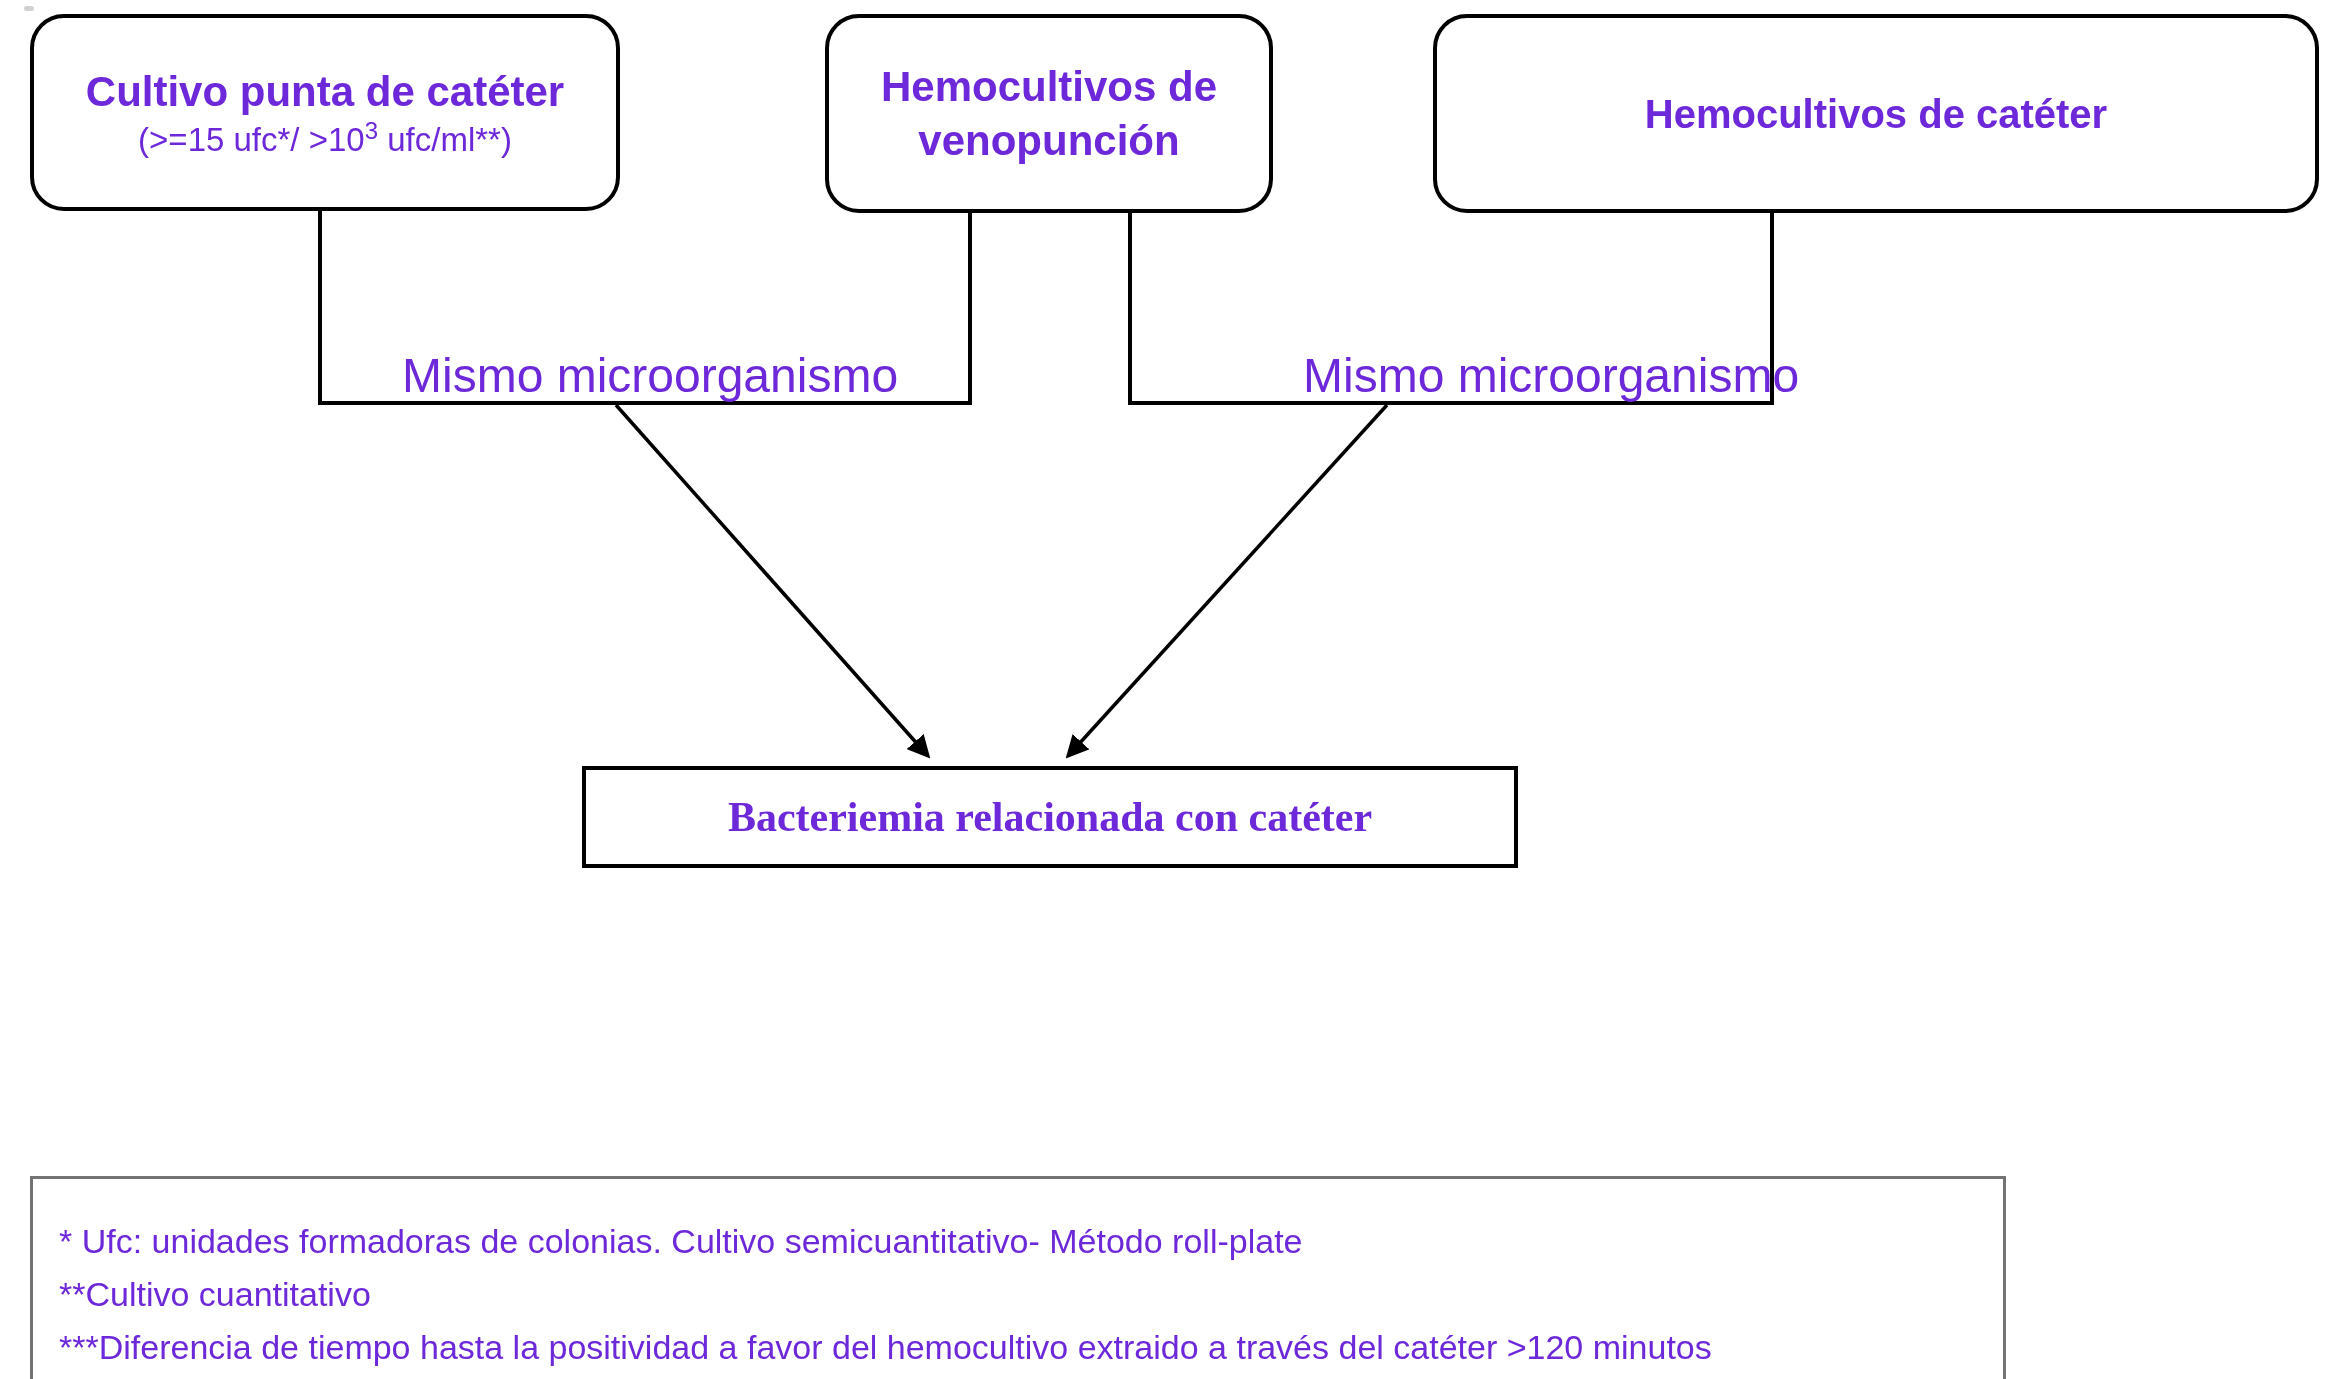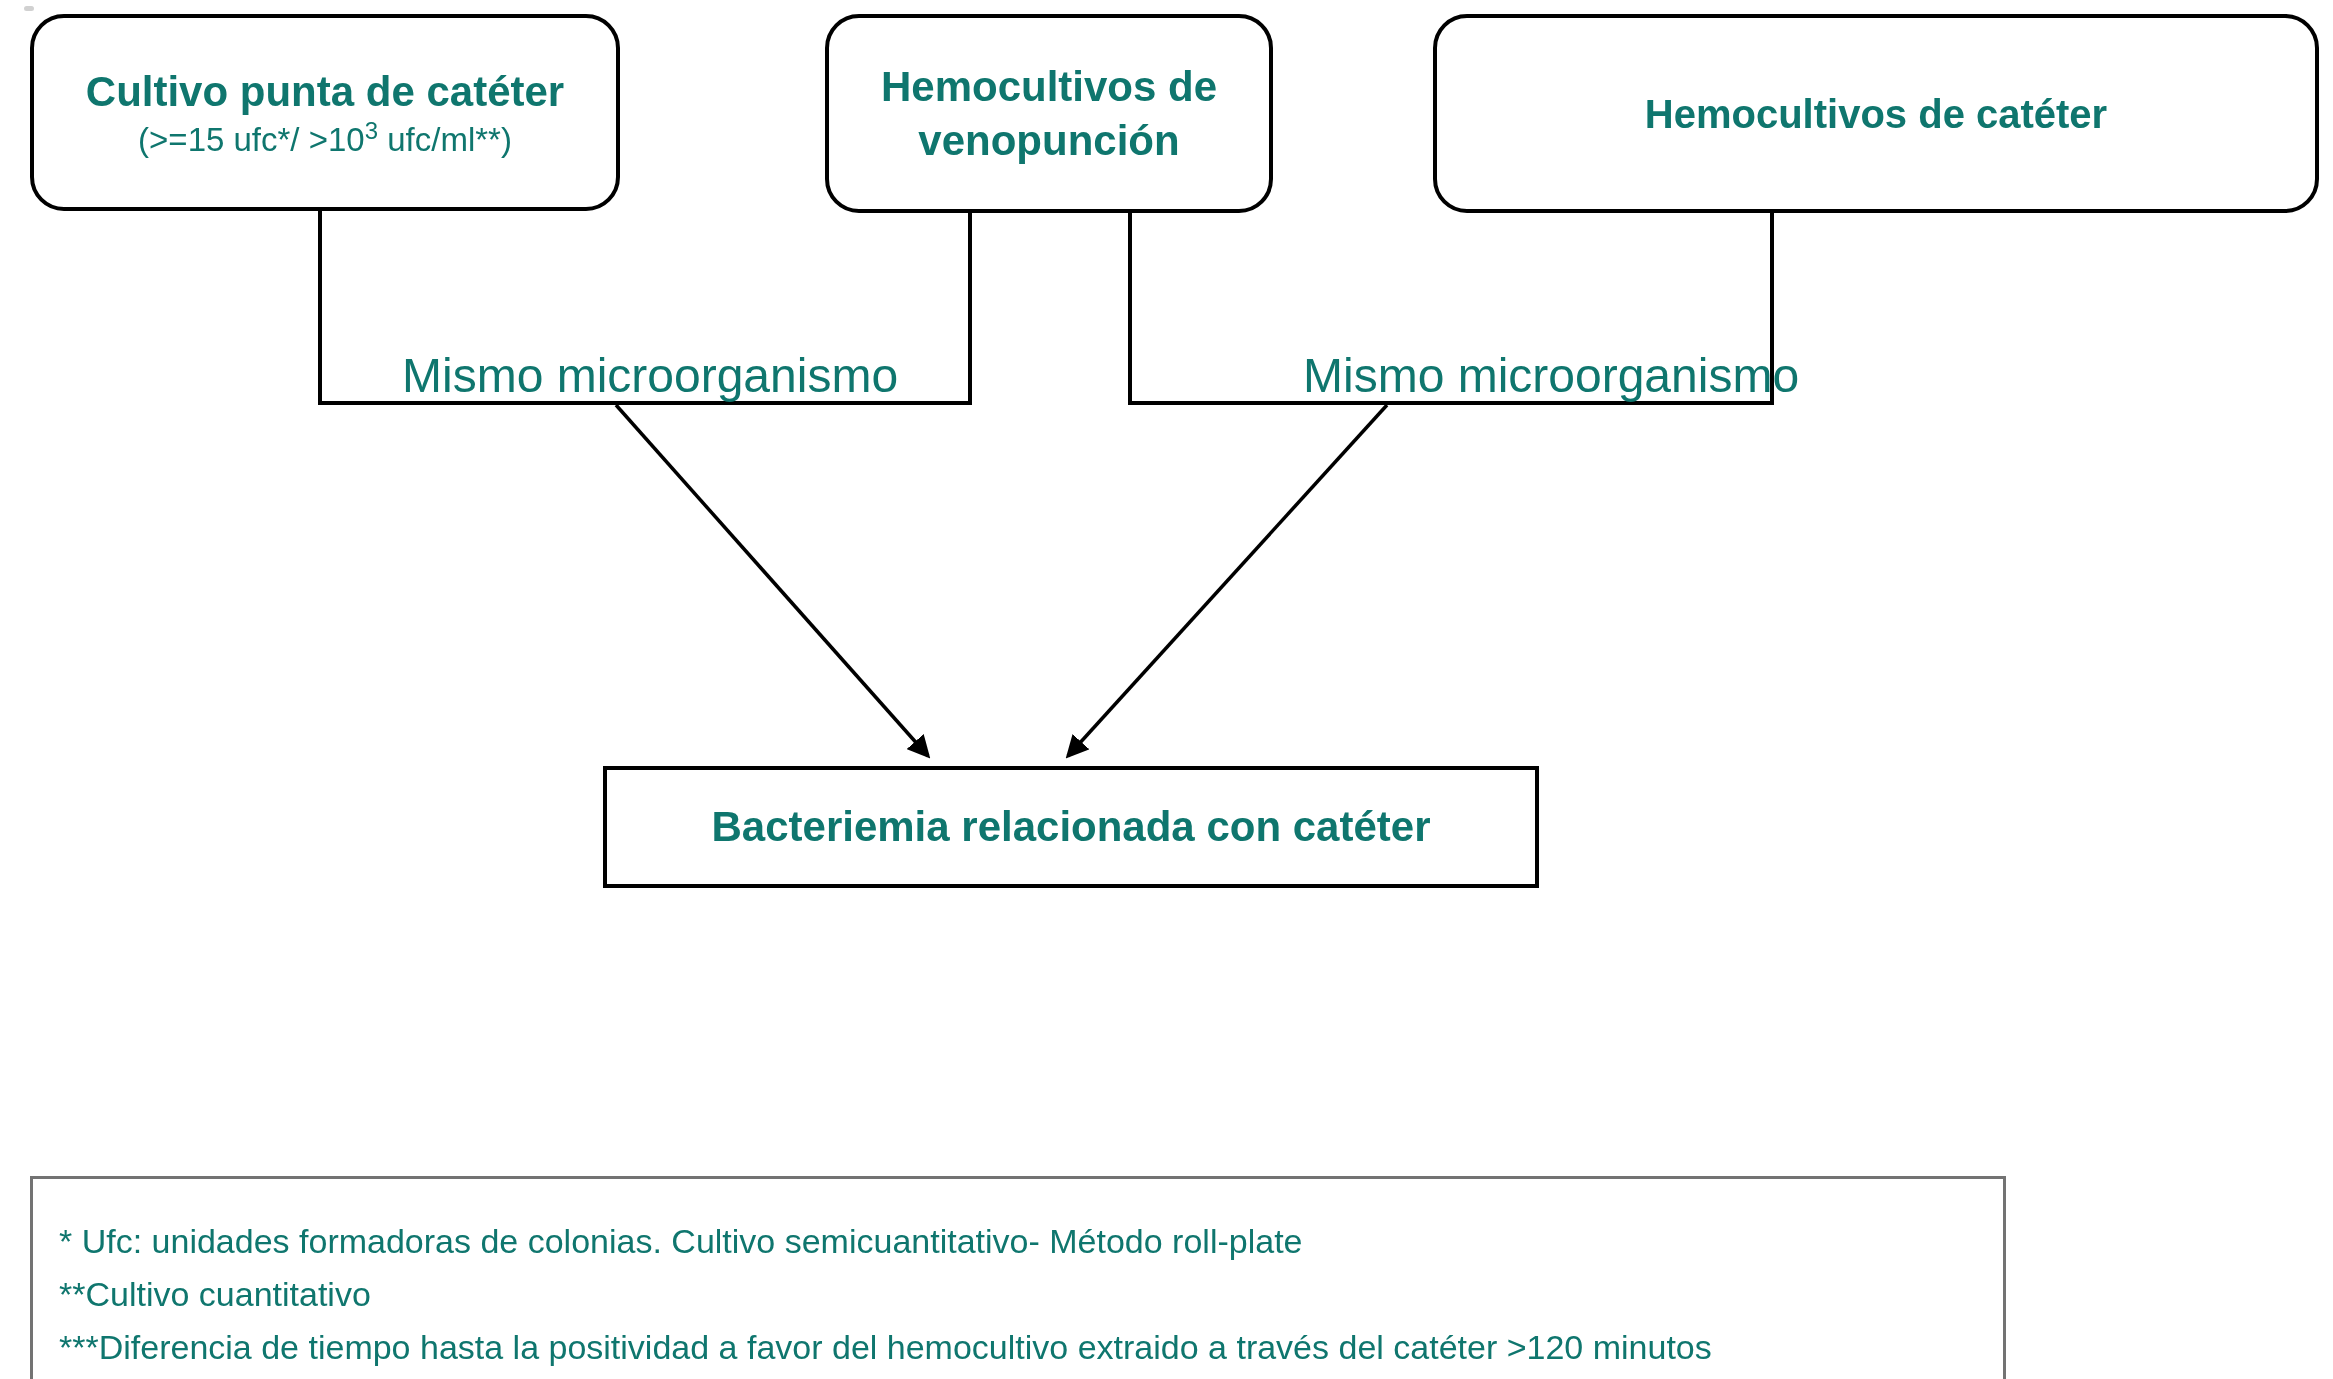--- a/index.html
+++ b/index.html
@@ -2,21 +2,21 @@
 <html><head>
 <meta charset="utf-8">
 <style>
   html, body { margin: 0; padding: 0; background: #ffffff; }
   .stage {
     position: relative;
     width: 2333px;
     height: 1379px;
     background: #ffffff;
     font-family: "Liberation Sans", sans-serif;
-    color: #0f766e;
+    color: #6d28d9;
     overflow: hidden;
   }
   .node {
     position: absolute;
     box-sizing: border-box;
     background: #ffffff;
     border: 4px solid #000000;
     display: flex;
     flex-direction: column;
     align-items: center;
@@ -97,21 +97,21 @@
     <div class="title">Hemocultivos de venopunción</div>
   </div>
 
   <div class="node rounded" style="left:1433px; top:14px; width:886px; height:199px; padding:0 28px;text-align:center;">
     <div class="title-sm">Hemocultivos de catéter</div>
   </div>
 
   <div class="edge-label" style="left:402px; top:354px;">Mismo microorganismo</div>
   <div class="edge-label" style="left:1303px; top:354px;">Mismo microorganismo</div>
 
-  <div class="node" style="left:603px; top:766px; width:936px; height:122px;">
+  <div class="node" style="left:582px; top:766px; width:936px; height:102px;font-family:Liberation Serif, serif;">
     <div class="outcome-title">Bacteriemia relacionada con catéter</div>
   </div>
 
   <div class="footnote-box">
     <div class="footnote-line">* Ufc: unidades formadoras de colonias. Cultivo semicuantitativo- Método roll-plate</div>
     <div class="footnote-line">**Cultivo cuantitativo</div>
     <div class="footnote-line">***Diferencia de tiempo hasta la positividad a favor del hemocultivo extraido a través del catéter &gt;120 minutos</div>
   </div>
 
 </div>

